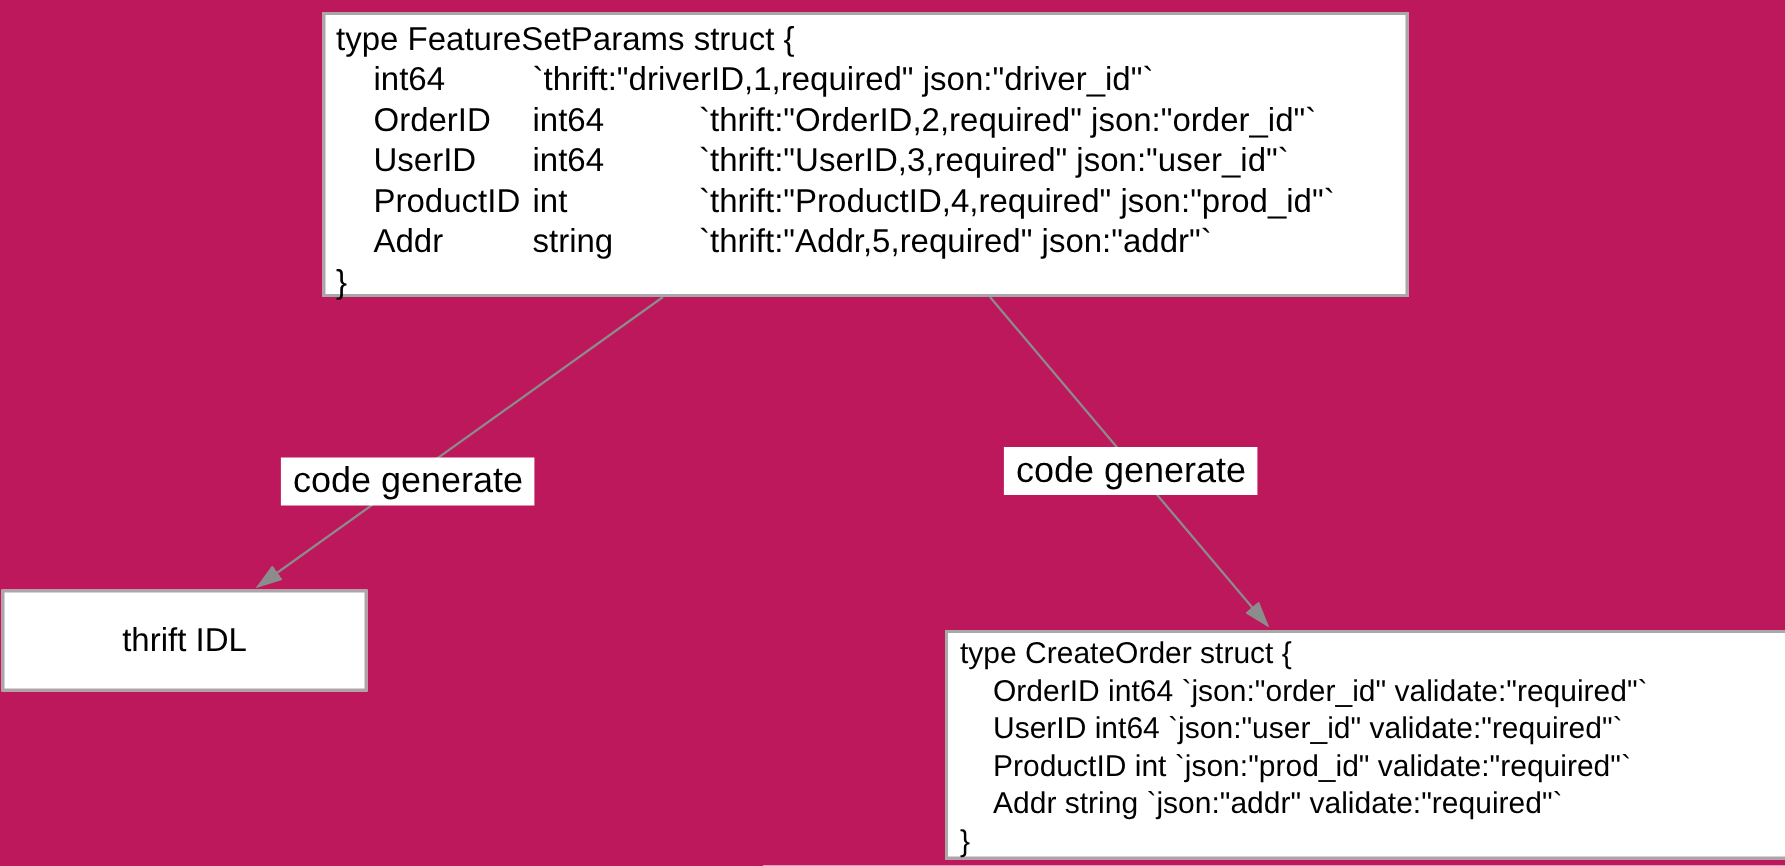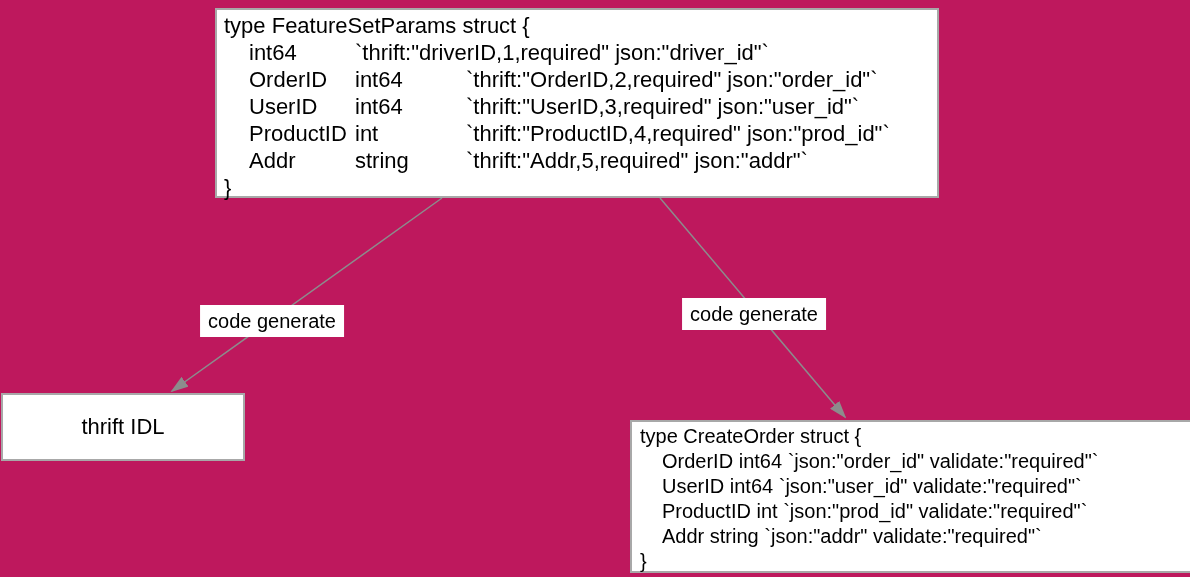--- a/index.html
+++ b/index.html
@@ -62,21 +62,21 @@
     padding: 2px 0 0 8px;
     white-space: nowrap;
   }
   .box-target .trow {
     margin-left: 22px;
   }
   .edge-label {
     position: absolute;
     transform: translate(-50%, -50%);
     background: #ffffff;
-    font-size: 20px;
+    font-size: 24px;
     line-height: 26px;
     padding: 3px 8px;
     white-space: nowrap;
   }
   .edge-label-left  { left: 272px; top: 321px; }
   .edge-label-right { left: 754px; top: 314px; }
 </style>
 </head>
 <body>
 

